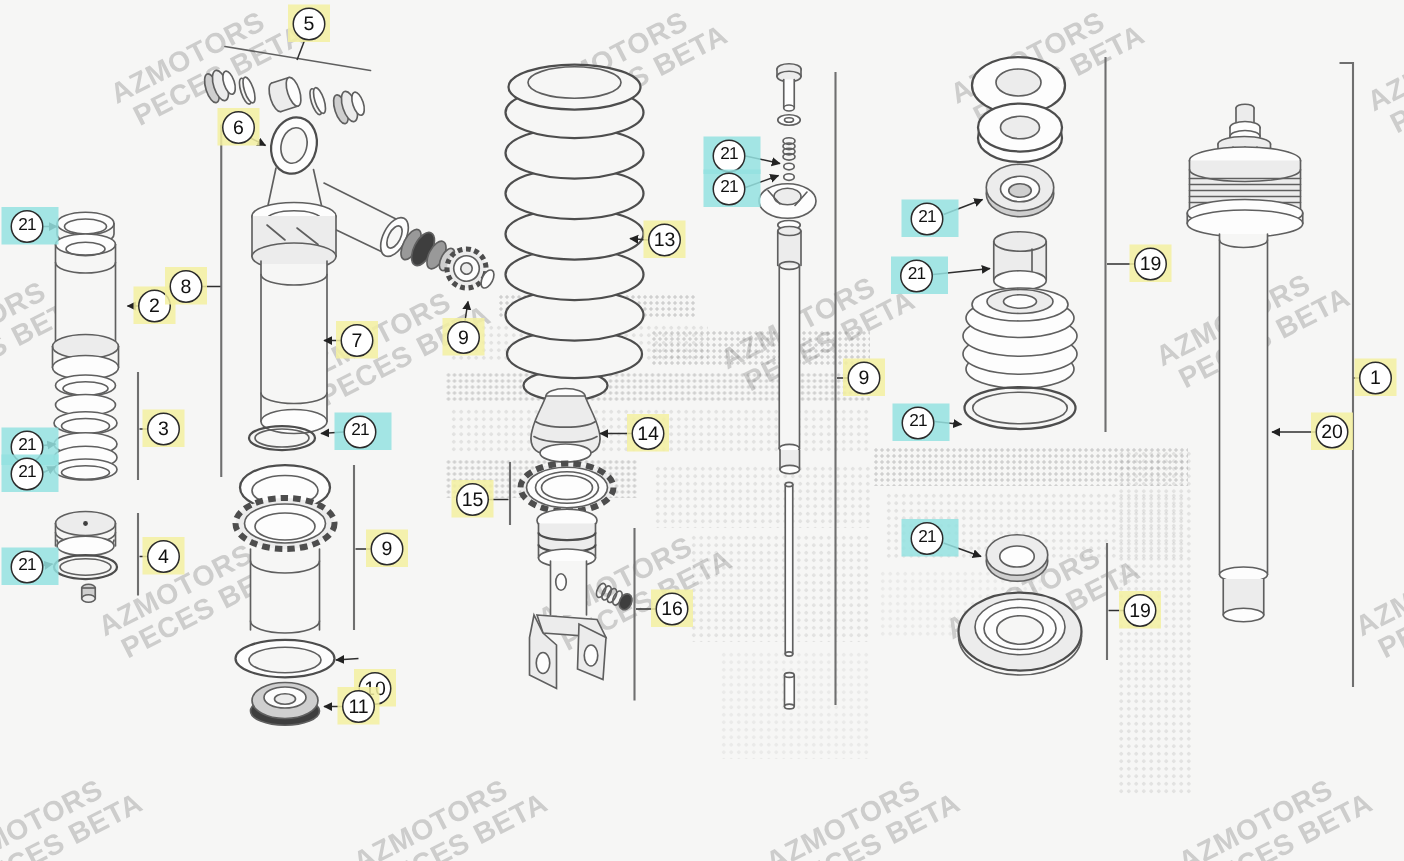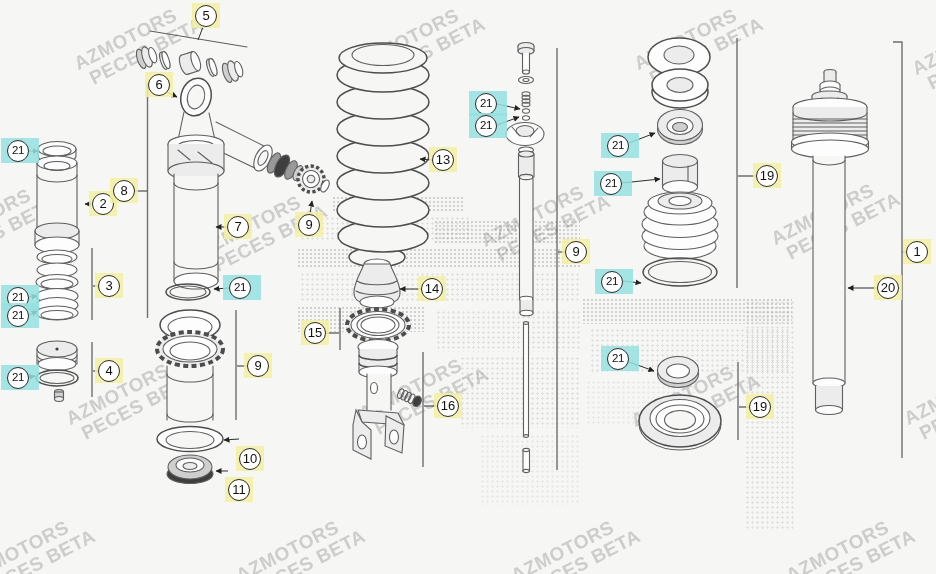--- a/index.html
+++ b/index.html
@@ -486,21 +486,21 @@
       <span class="num">8</span>
     </div>
   <div class="callout" style="left:247px;top:355px">
       <span class="hl"></span>
       <span class="num">9</span>
     </div>
   <div class="callout" style="left:239px;top:448px">
       <span class="hl"></span>
       <span class="num">10</span>
     </div>
-  <div class="callout" style="left:228px;top:479px">
+  <div class="callout" style="left:228px;top:460px">
       <span class="hl"></span>
       <span class="num">11</span>
     </div>
   <div class="callout" style="left:298px;top:214px">
       <span class="hl"></span>
       <span class="num">9</span>
     </div>
   <div class="callout" style="left:432px;top:149px">
       <span class="hl"></span>
       <span class="num">13</span>

